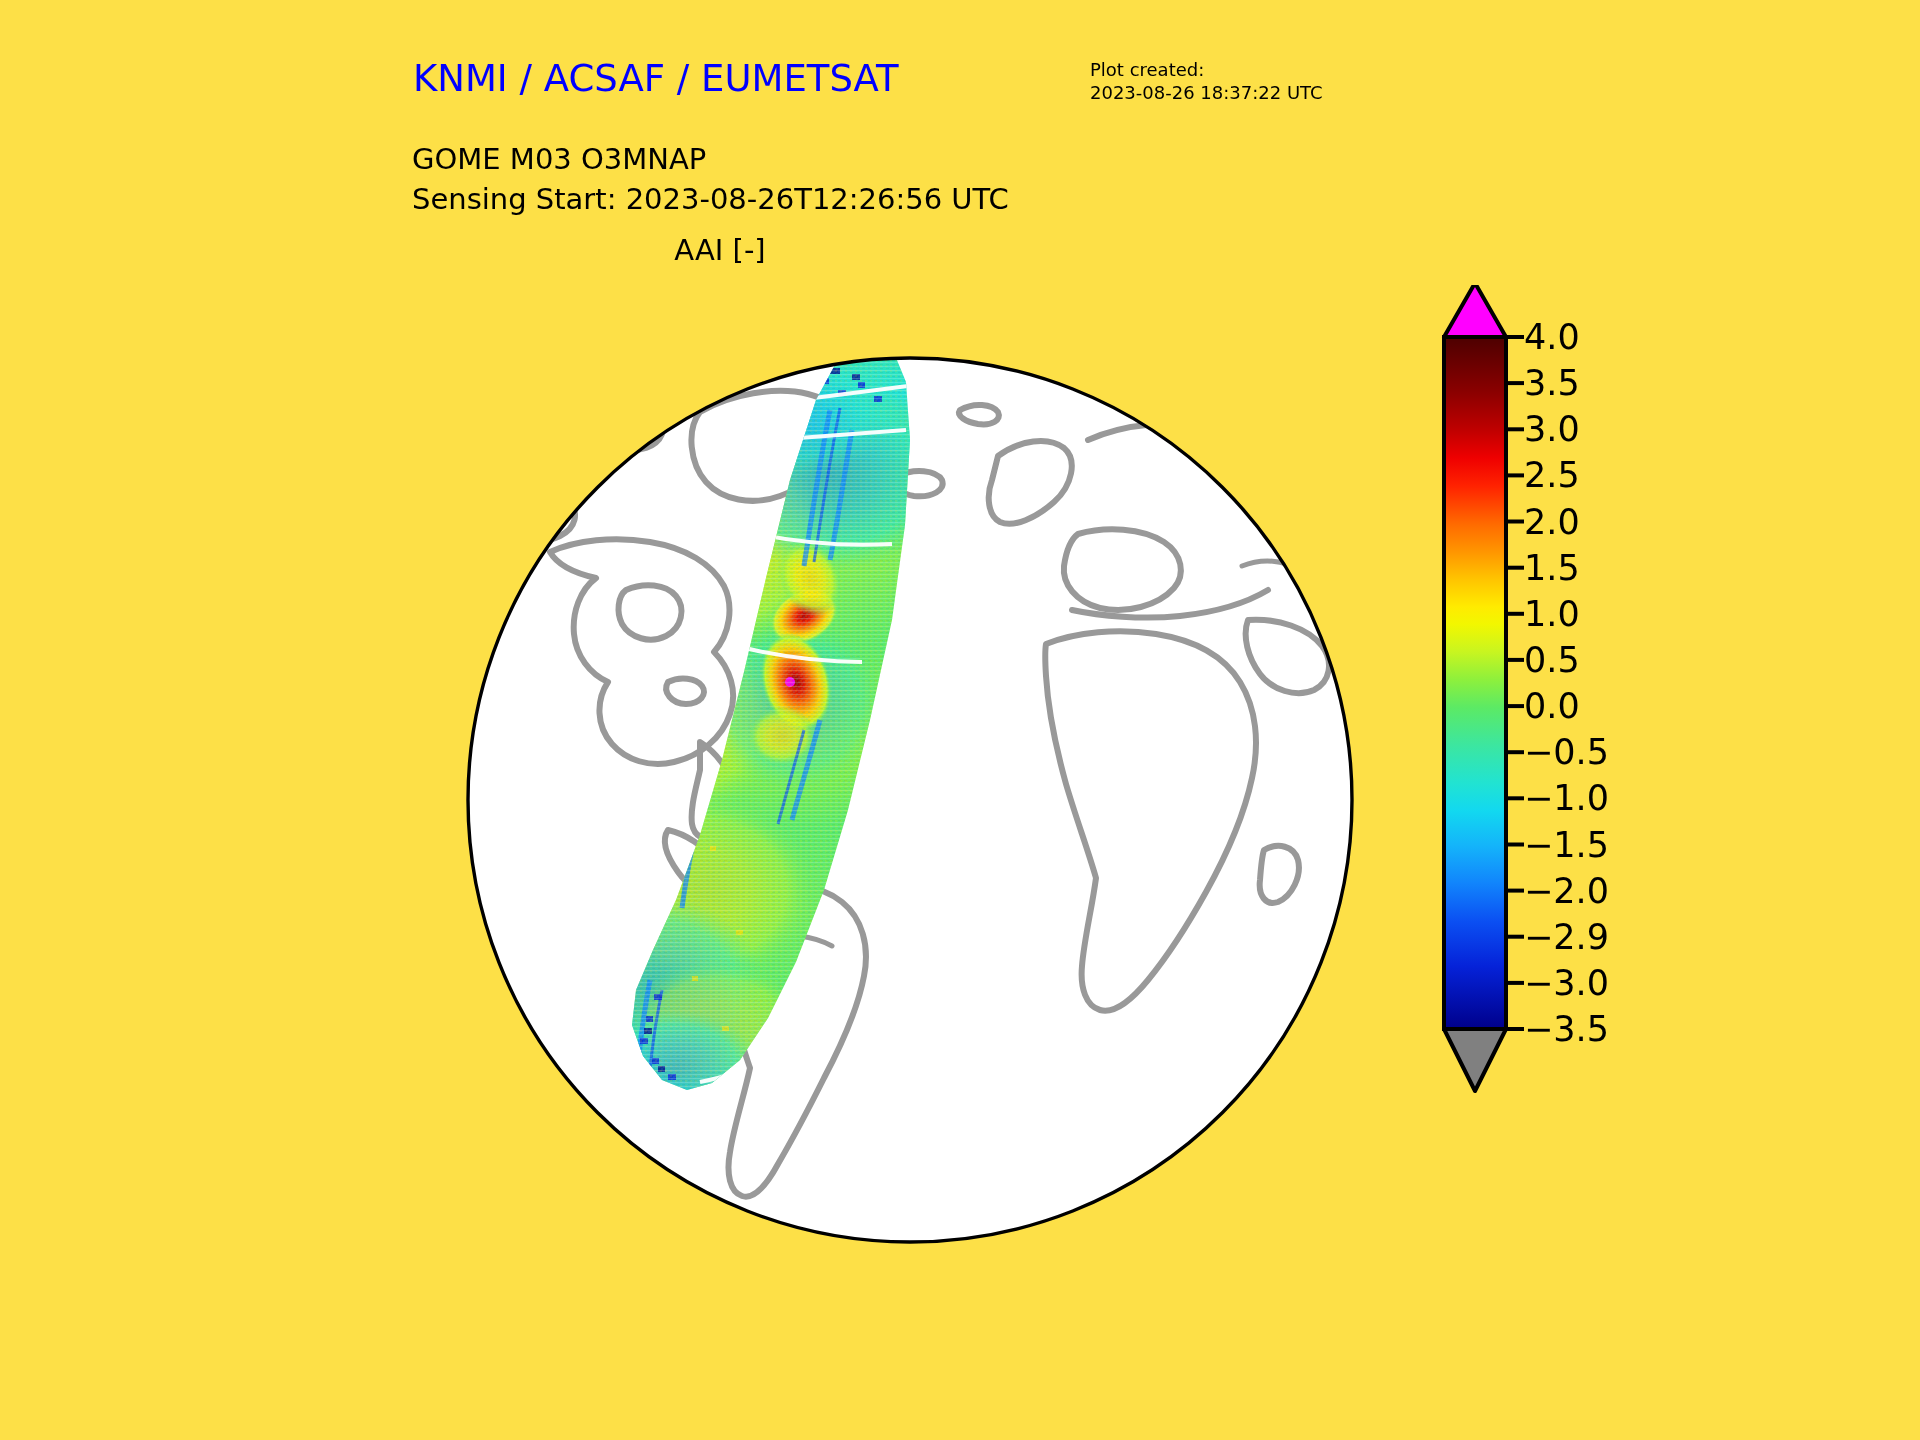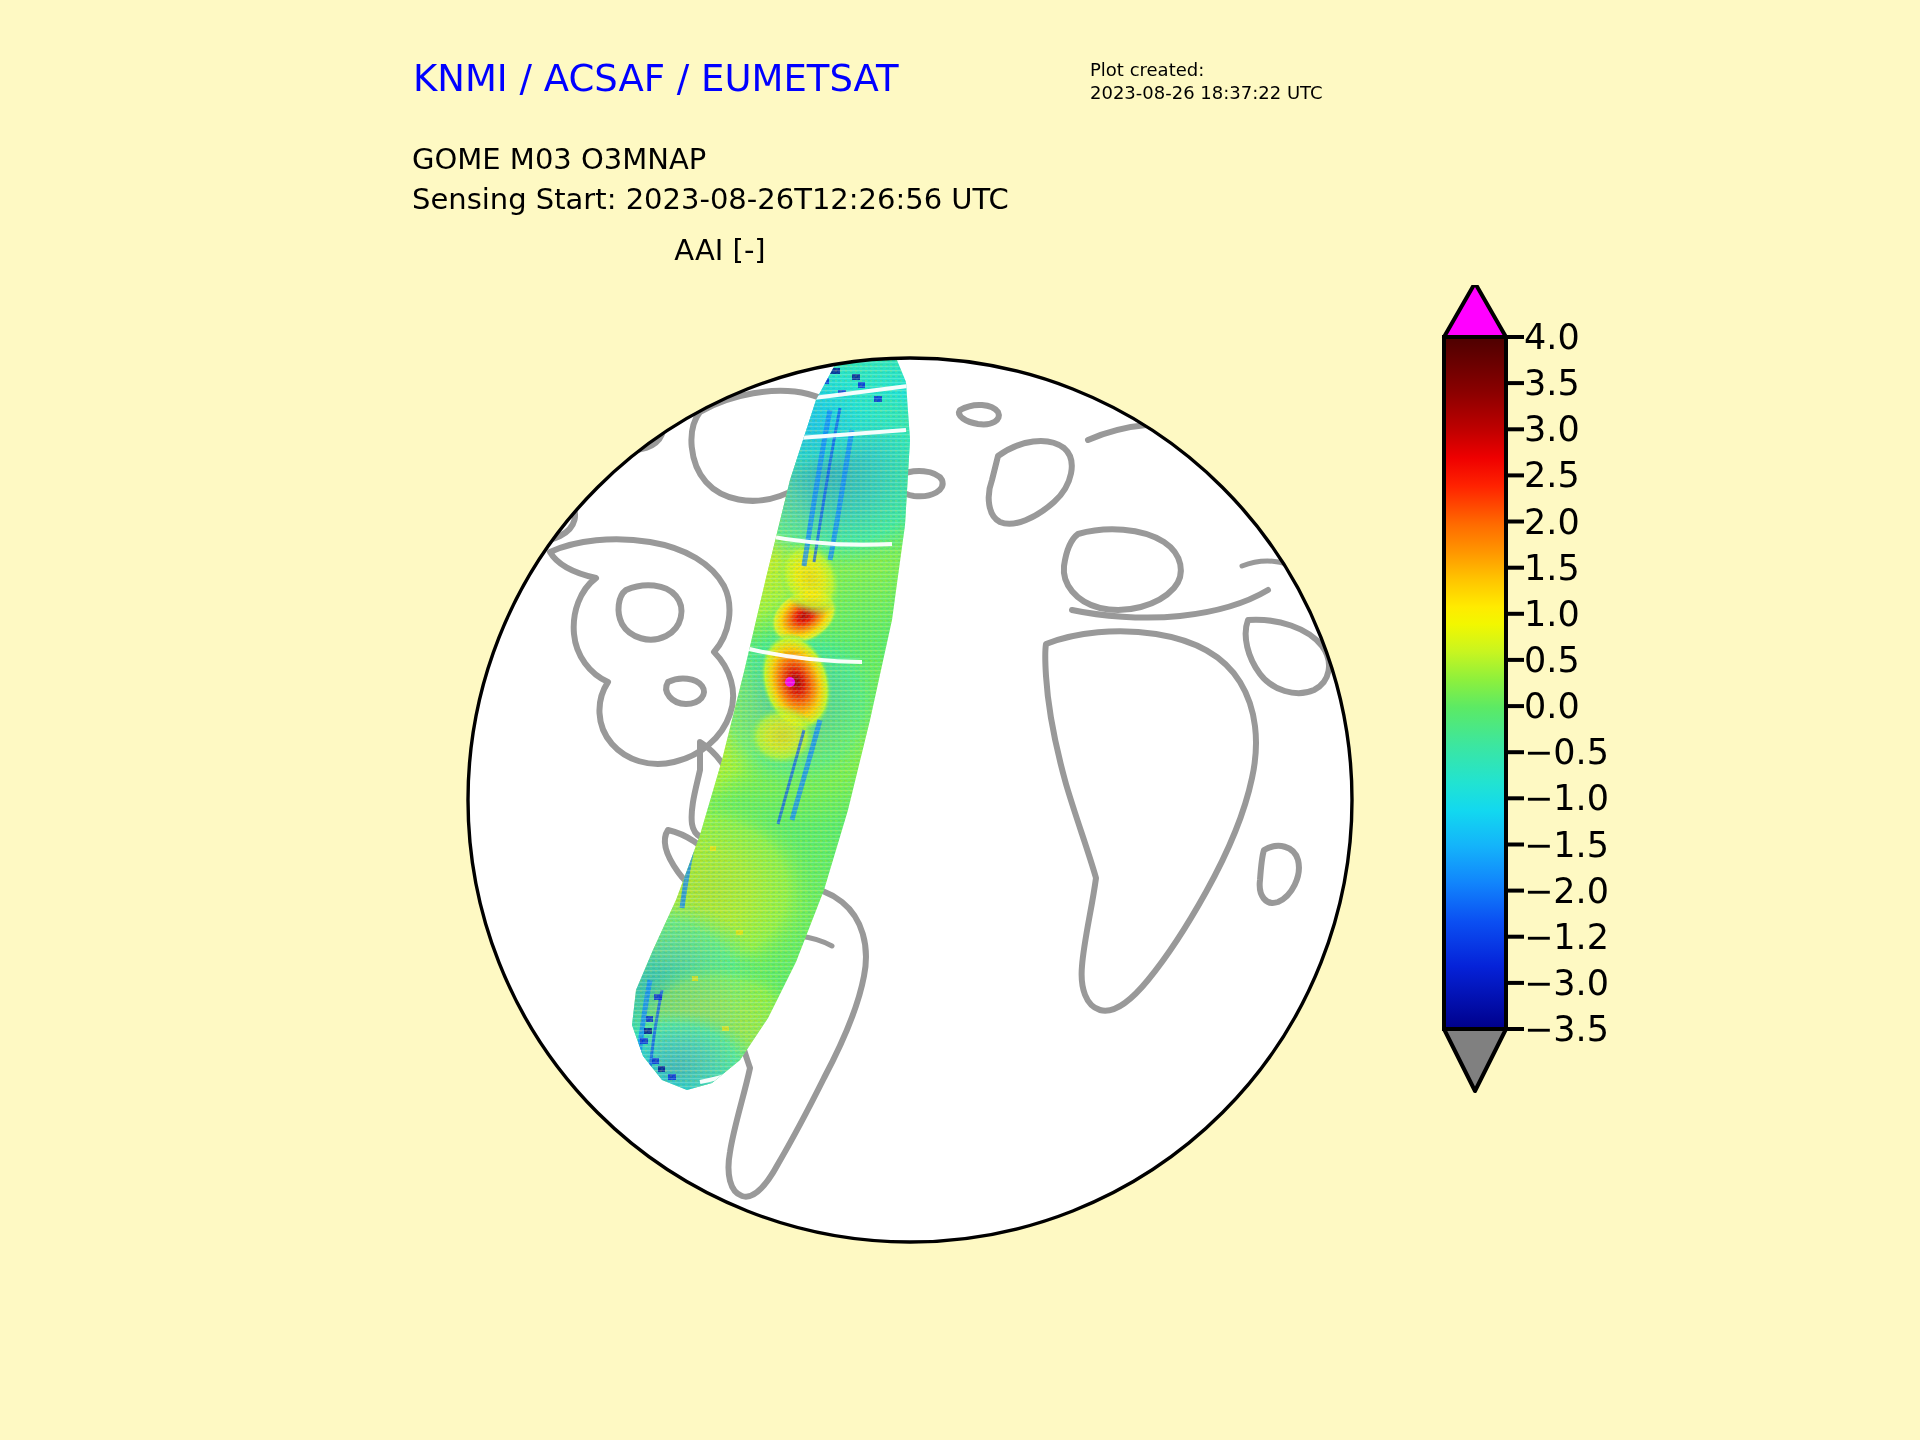--- a/index.html
+++ b/index.html
@@ -13,21 +13,21 @@
     height: 1440px;
     position: relative;
     overflow: hidden;
     font-family: "DejaVu Sans", "Liberation Sans", sans-serif;
     color: #000000;
   }
 
   .page {
     position: absolute;
     inset: 0;
-    background: #fef9c3;
+    background: #fde047;
   }
 
   
   .org-title {
     position: absolute;
     left: 413px;
     top: 57px;
     font-size: 37px;
     color: #0000ff;
     letter-spacing: 0px;
@@ -443,19 +443,19 @@
       <div class="cbar-label" style="top:190.4px">2.5</div>
       <div class="cbar-label" style="top:236.5px">2.0</div>
       <div class="cbar-label" style="top:282.7px">1.5</div>
       <div class="cbar-label" style="top:328.8px">1.0</div>
       <div class="cbar-label" style="top:374.9px">0.5</div>
       <div class="cbar-label" style="top:421.1px">0.0</div>
       <div class="cbar-label" style="top:467.2px">−0.5</div>
       <div class="cbar-label" style="top:513.3px">−1.0</div>
       <div class="cbar-label" style="top:559.5px">−1.5</div>
       <div class="cbar-label" style="top:605.6px">−2.0</div>
-      <div class="cbar-label" style="top:651.7px">−1.2</div>
+      <div class="cbar-label" style="top:651.7px">−2.9</div>
       <div class="cbar-label" style="top:697.9px">−3.0</div>
       <div class="cbar-label" style="top:744.0px">−3.5</div>
     </div>
   </div>
 
 </div>
 
 </body></html>

